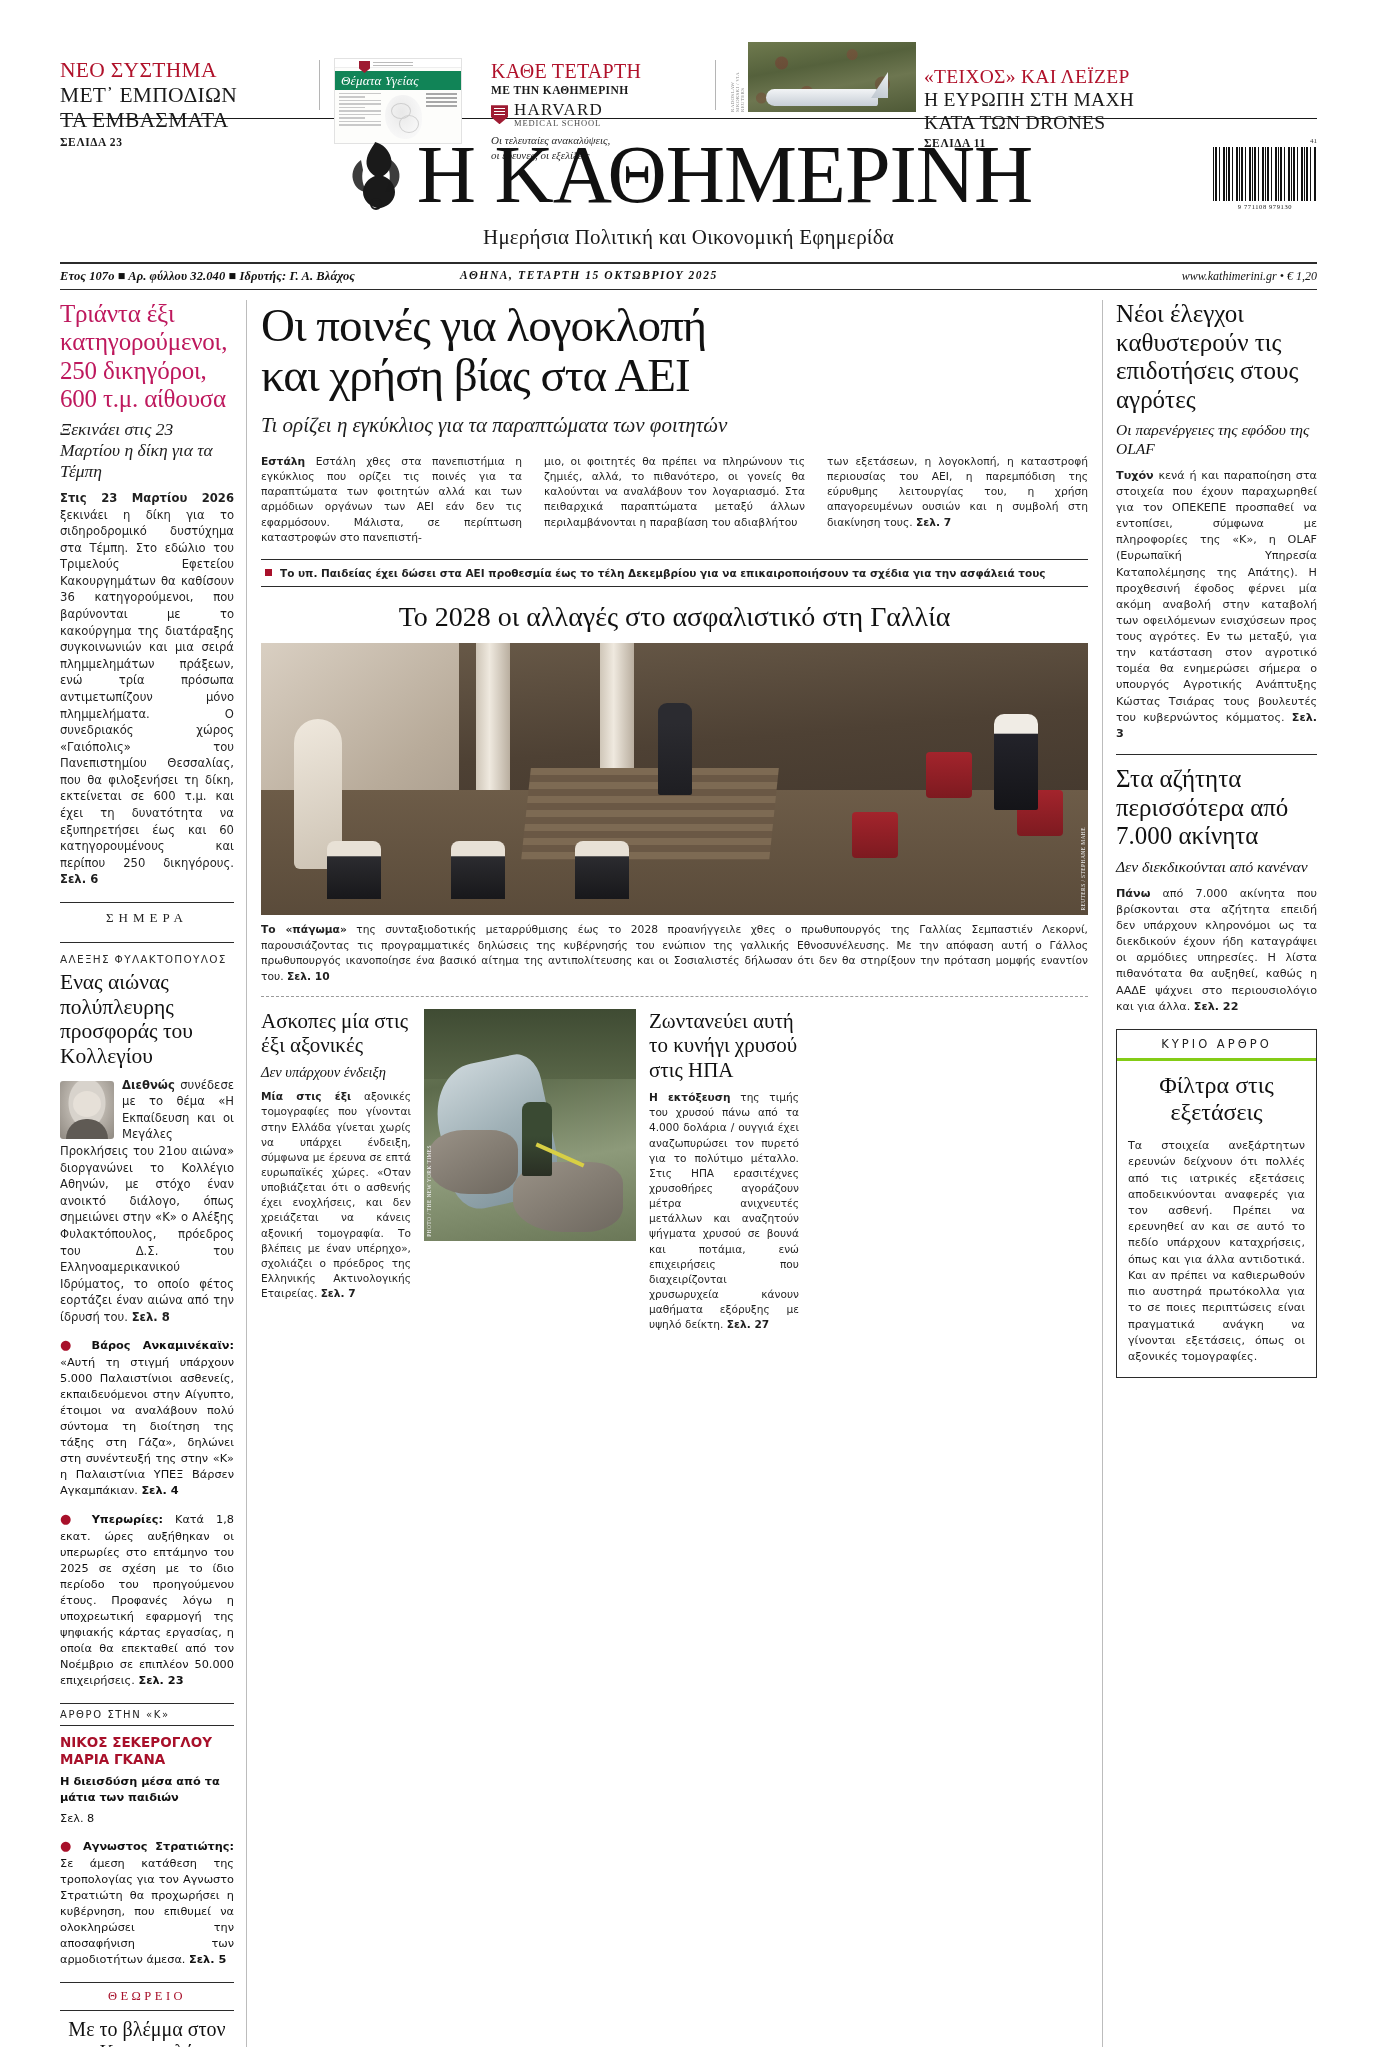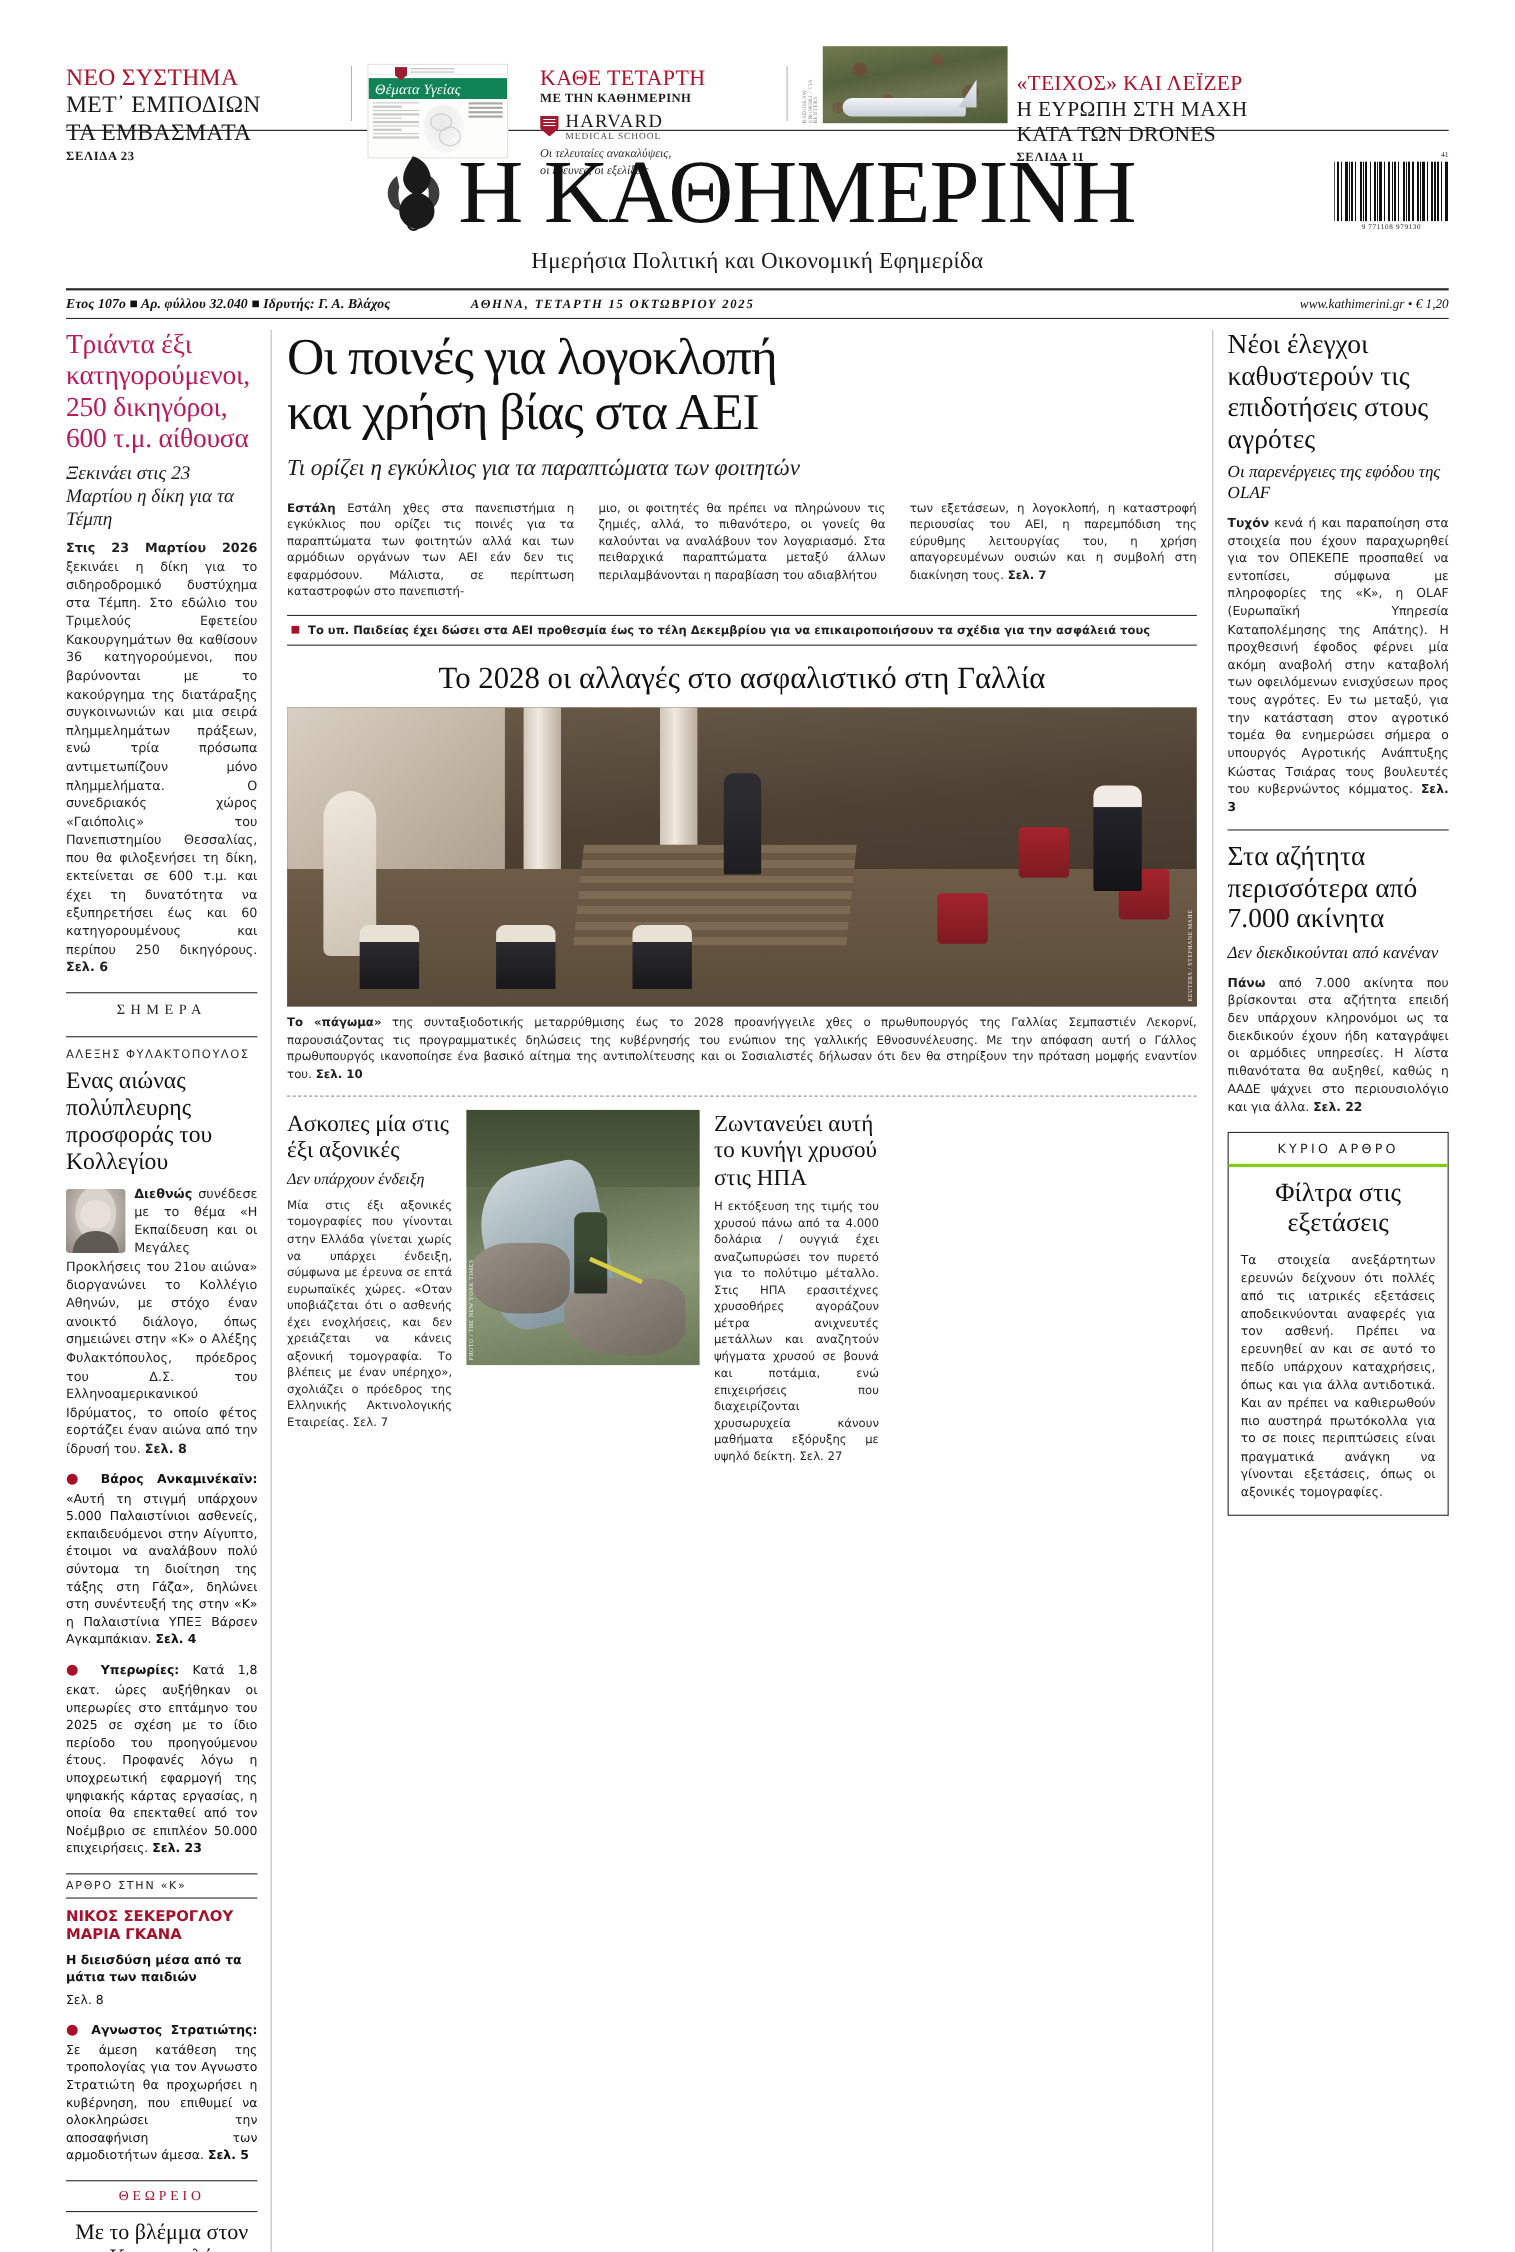--- a/index.html
+++ b/index.html
@@ -192,22 +192,23 @@
   .mast-sub {
     text-align: center; font-size: 21px; color: #1a1a1a;
     margin-top: 2px; letter-spacing: .2px;
   }
 
   .infobar {
     margin-top: 12px;
     border-top: 2.5px solid #2b2b2b;
     border-bottom: 1.5px solid #2b2b2b;
     padding: 5px 0 5px 0;
-    display: flex; align-items: center;
+    display: flex; align-items: flex-start;
     font-size: 12.5px;
+    gap: 32px;
   }
   .infobar .ib-left { font-style: italic; font-weight: bold; width: 340px; letter-spacing: .1px;}
   .infobar .ib-mid {
     flex: 1; text-align: left; padding-left: 28px;
     font-style: italic; letter-spacing: 1.6px; font-size: 11.5px; font-weight: bold;
   }
   .infobar .ib-right { font-style: italic; font-size: 12px; text-align: right; width: 240px;}
 
   
   .grid {
@@ -370,21 +371,21 @@
   .photo-cap b { font-weight: bold; }
 
   .dash-rule { border-top: 1px dashed #9a9a9a; margin: 12px 0; height:0; }
 
   .center-lower { display: flex; gap: 13px; }
   .cl-col { flex: 1; }
   .cl-hd { font-size: 21px; line-height: 1.16; color:#111; }
   .cl-sub { font-style: italic; font-size: 14.5px; margin-top: 6px; line-height:1.2;}
   .cl-body { font-size: 10.6px; line-height: 1.43; text-align: justify; margin-top: 8px;
     font-family: "DejaVu Sans", sans-serif; color:#1f1f1f;}
-  .cl-body b{font-weight:normal;}
+  .cl-body b{font-weight:bold;}
   .river-photo {
     width: 100%; height: 232px; position: relative; overflow: hidden;
     background: linear-gradient(170deg,#7e8d6a 0%, #5d6b4c 30%, #8d9a7a 65%, #6a7757 100%);
   }
   .river-photo .water{
     position:absolute; left: 8%; top: 22%; width: 52%; height: 62%;
     background: linear-gradient(160deg,#cfd9dd,#9fb0b6 50%, #7d9199);
     transform: rotate(-12deg); border-radius: 40% 20% 30% 25%;
   }
   .river-photo .rock1, .river-photo .rock2{

